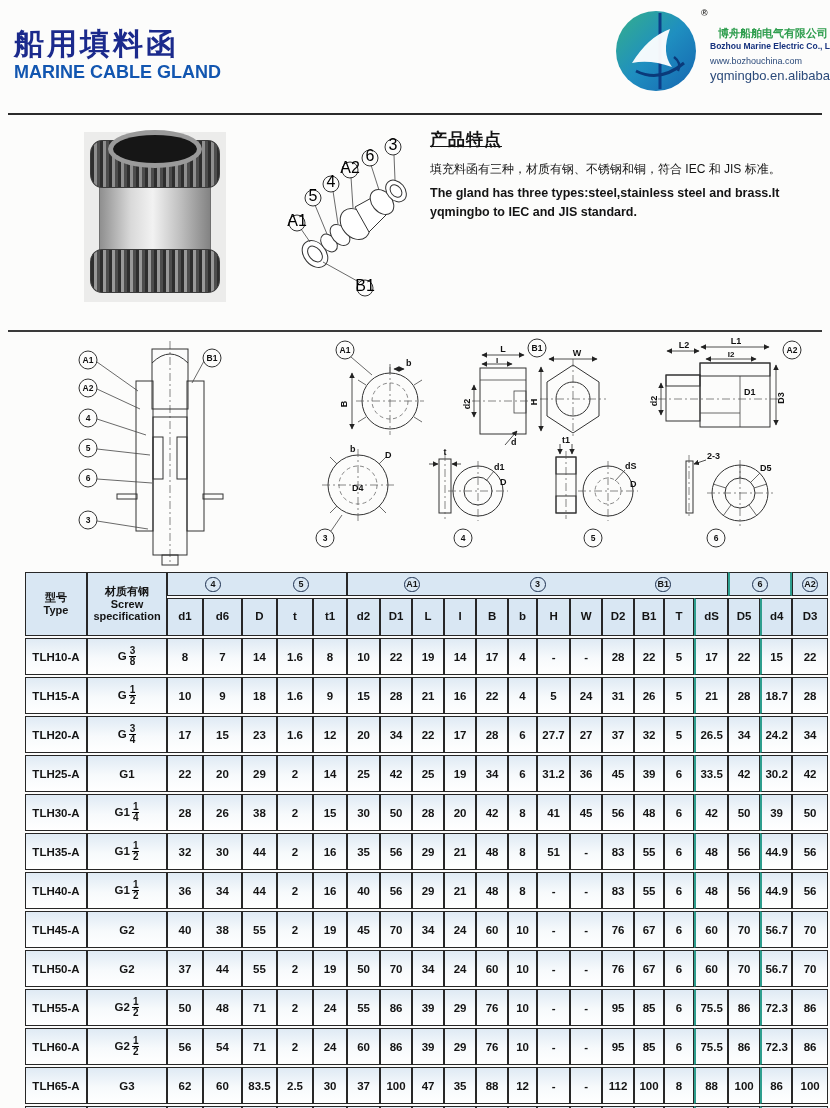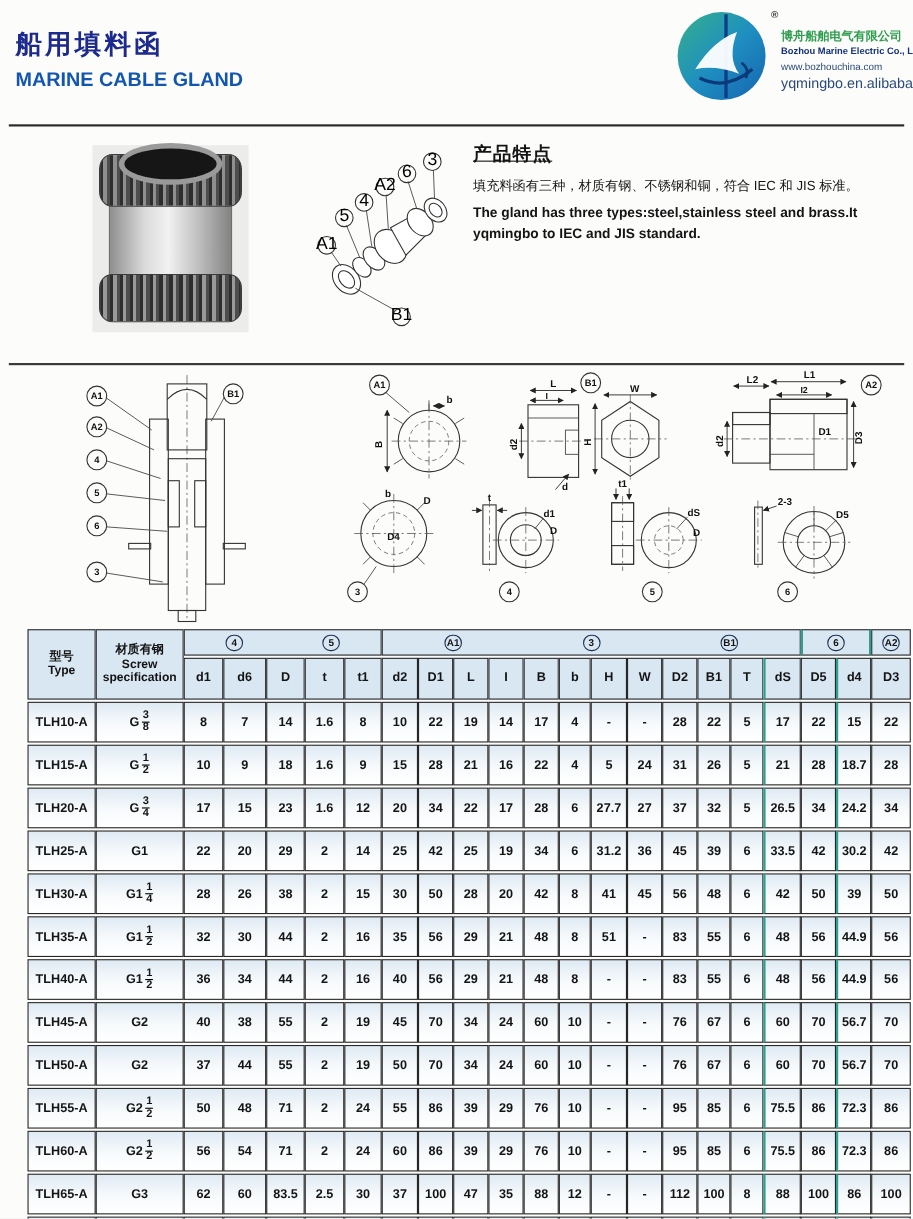--- a/index.html
+++ b/index.html
@@ -1,29 +1,29 @@
 <!DOCTYPE html>
 <html><head>
 <meta charset="utf-8">
 <style>
   html,body{margin:0;padding:0;background:#e9e9e9;}
   .page{position:relative;width:830px;height:1108px;margin:0 auto;background:#fcfcfb;
         font-family:"Liberation Sans",sans-serif;color:#141414;overflow:hidden;}
 
   
-  .title-zh{position:absolute;left:14px;top:24px;font-size:24px;font-weight:bold;
+  .title-zh{position:absolute;left:14px;top:24px;font-size:30px;font-weight:bold;
             color:#1b2a8c;letter-spacing:3px;}
   .title-en{position:absolute;left:14px;top:62px;font-size:18px;font-weight:bold;color:#1256b0;}
   .rule1{position:absolute;left:8px;right:8px;top:113px;height:2px;background:#2b2b2b;}
   .rule2{position:absolute;left:8px;right:8px;top:330px;height:2px;background:#3a3a3a;}
 
   .logo{position:absolute;left:614px;top:9px;width:84px;height:84px;}
   .logo-reg{position:absolute;left:701px;top:8px;font-size:9px;color:#333;font-weight:bold;}
   .logo-text{position:absolute;left:710px;top:27px;width:118px;line-height:1.25;}
-  .lt1{font-size:11px;font-weight:bold;color:#2f9e4f;white-space:nowrap;}
+  .lt1{font-size:11px;font-weight:bold;color:#2f9e4f;white-space:nowrap;text-align:right;}
   .lt2{font-size:8.5px;font-weight:bold;color:#16327e;white-space:nowrap;}
   .lt3{font-size:9px;color:#2b4a7a;margin-top:5px;white-space:nowrap;}
   .lt4{font-size:13px;color:#2b4a7a;white-space:nowrap;}
 
   
   .photo{position:absolute;left:84px;top:132px;width:142px;height:170px;background:#ececeb;}
   .p-knurl1{width:128px;height:46px;margin:8px auto 0;border:1px solid #3c3c3c;border-radius:12px/14px;
             background:repeating-linear-gradient(90deg,#2e2e2e 0 3px,#8f8f8f 3px 6px,#4d4d4d 6px 9px);position:relative;}
   .p-hole{position:absolute;left:50%;top:-6px;transform:translateX(-50%);width:84px;height:28px;
           background:#161616;border-radius:50%;box-shadow:0 0 0 5px #9a9a9a;}

